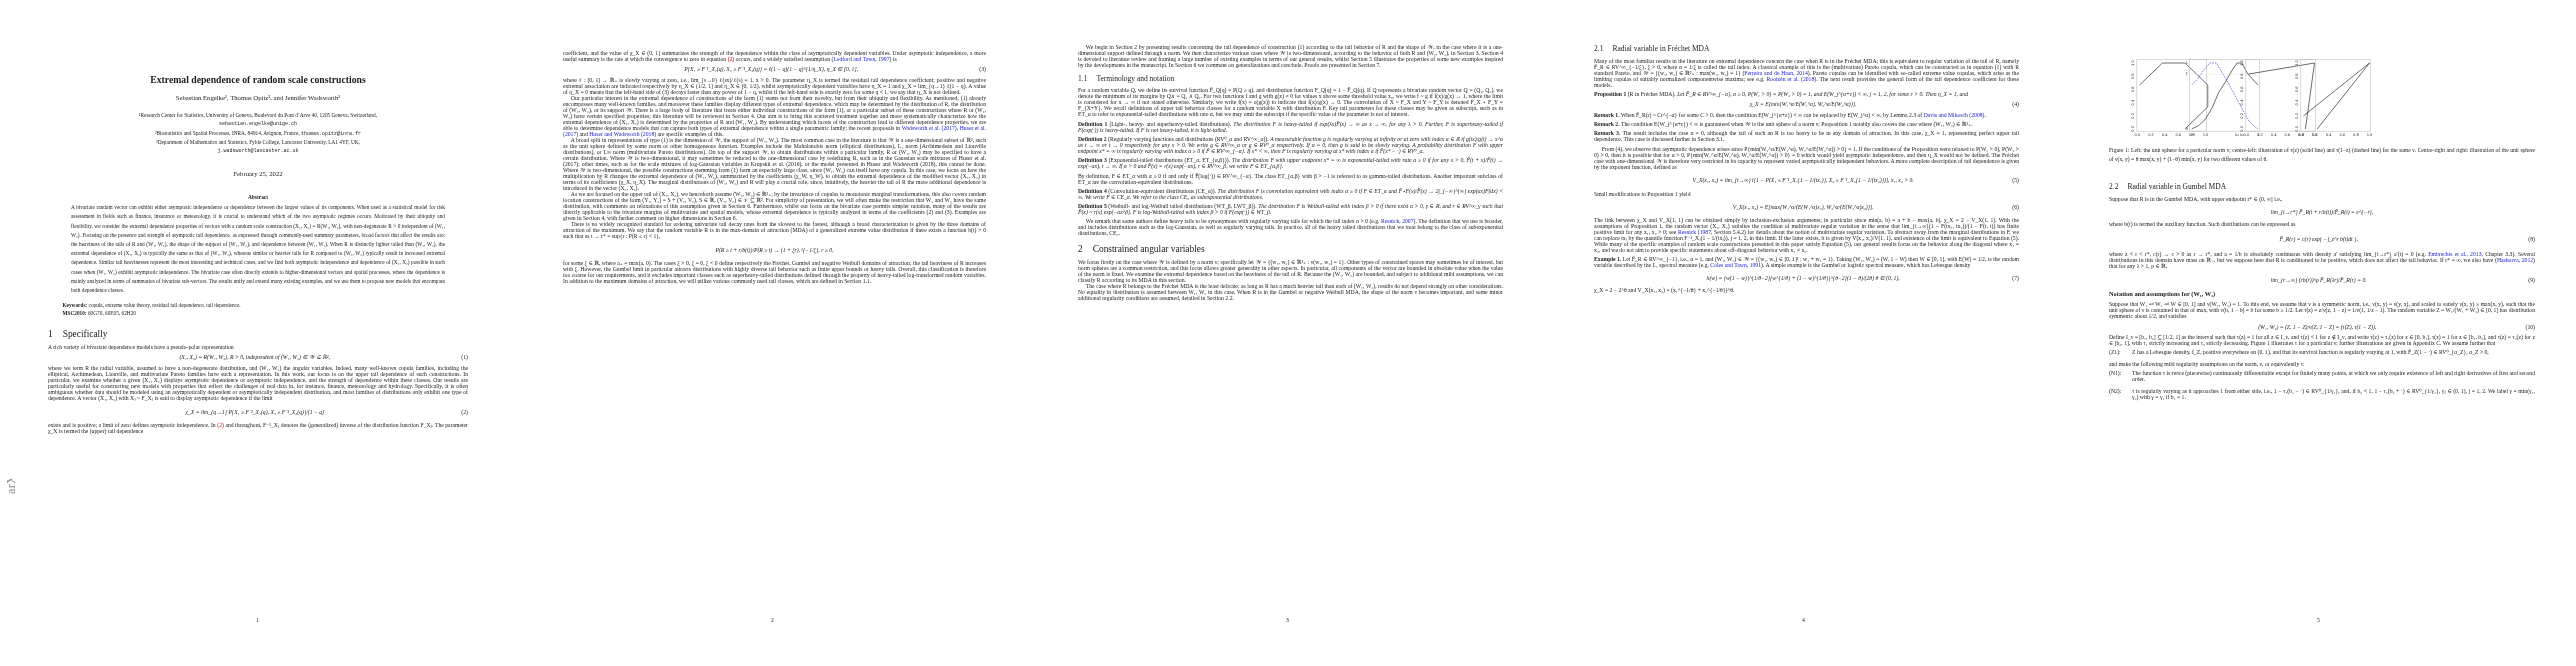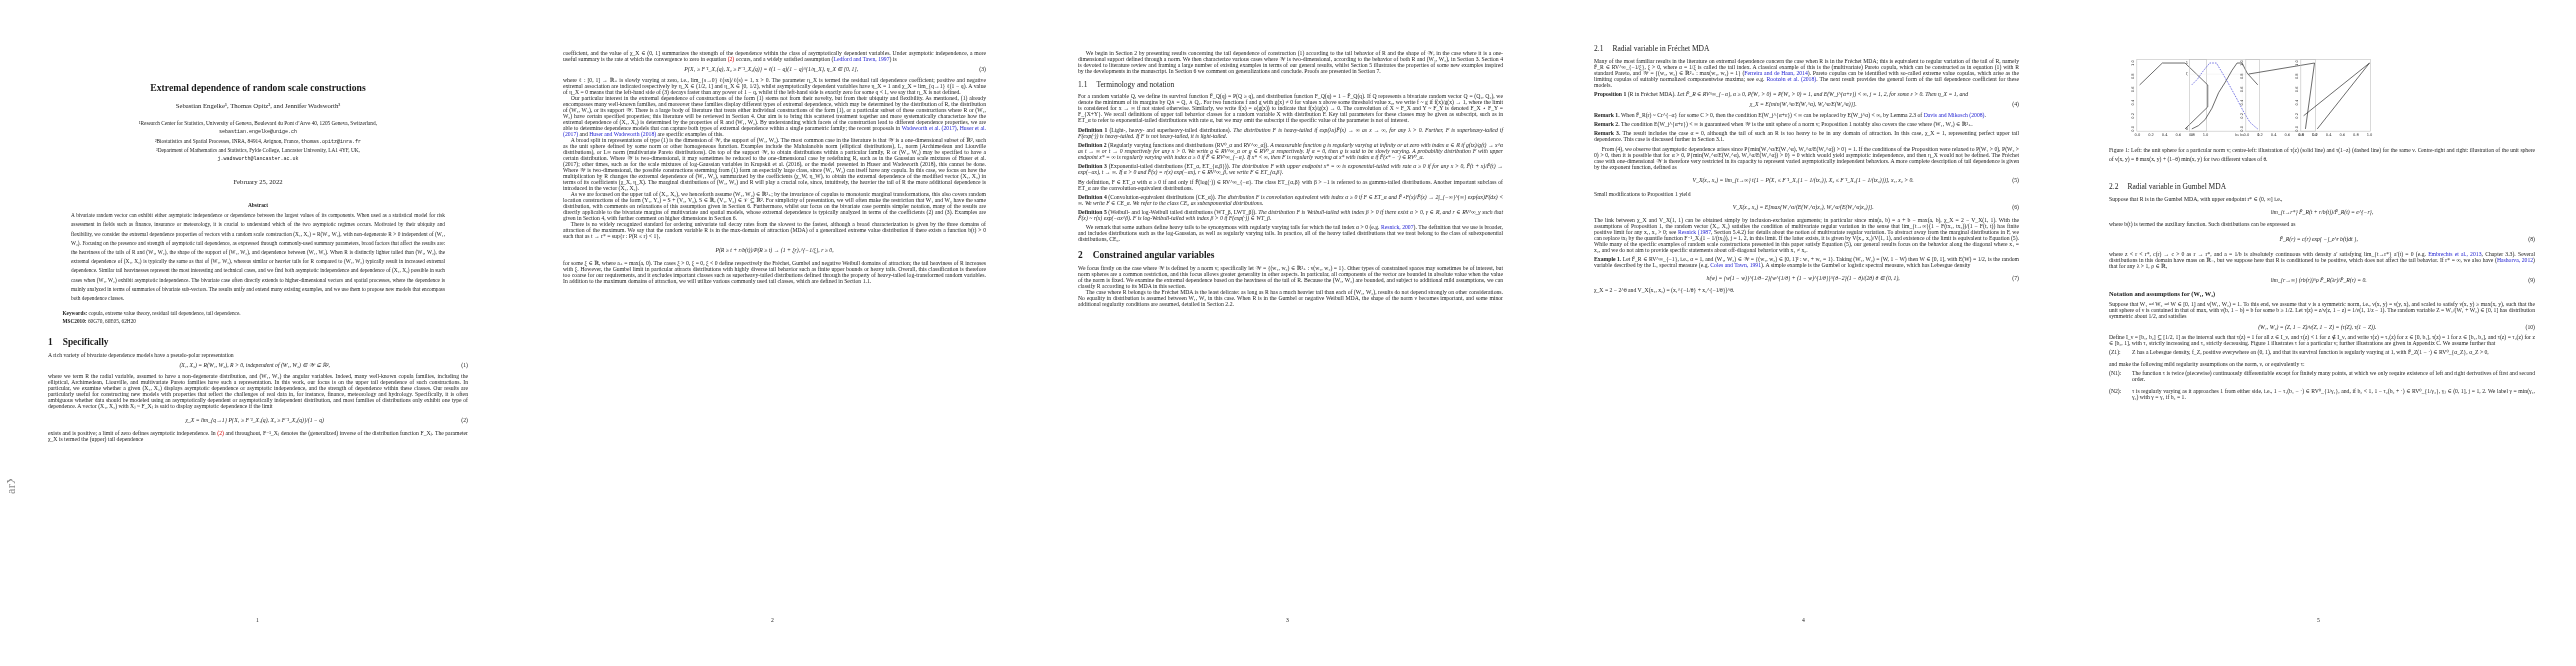--- a/index.html
+++ b/index.html
@@ -8,37 +8,37 @@
   .page { position: absolute; top: 0; width: 515px; height: 479px; background: #fff; }
   .text { position: absolute; font-size: 5.7px; line-height: 6px; text-align: justify;
           font-family: "Liberation Serif", "DejaVu Serif", serif; }
   .text p { margin: 0; text-indent: 0; }
   .text p.ind { text-indent: 7.8px; }
   .gap { height: 3.3px; }
   .eq { display: flex; justify-content: space-between; align-items: center; margin: 4.4px 0 4.4px 0;
         font-family: "Liberation Serif", serif; font-style: italic; font-size: 5.7px; }
   .eq .body { flex: 1; text-align: center; }
   .eq .num { font-style: normal; }
-  .h1 { font-size: 9.4px; font-weight: bold; margin: 10px 0 6.7px 0; font-family: "Liberation Serif", serif; }
+  .h1 { font-size: 9.4px; font-weight: normal; margin: 10px 0 6.7px 0; font-family: "Liberation Serif", serif; }
   .h1 .n { margin-right: 10px; }
   .h2 { font-size: 7.5px; margin: 7.8px 0 5.6px 0; font-family: "Liberation Serif", serif; }
   .h2 .n { margin-right: 9px; }
   .h3 { font-size: 6.4px; font-weight: bold; margin: 5.6px 0 4.4px 0; font-family: "Liberation Serif", serif; }
   .b { font-weight: bold; }
   .i { font-style: italic; }
   .ref { color: #d10000; }
   .cite { color: #1b1bd0; }
   .mono { font-family: "Liberation Mono", "DejaVu Sans Mono", monospace; font-size: 5px; }
   .pnum { position: absolute; top: 617px; width: 100%; text-align: center; font-size: 5.7px;
           font-family: "Liberation Serif", serif; }
   .watermark { position: absolute; left: 4.4px; top: 172px; width: 14.5px; height: 322px;
                color: #8a8a8a; font-family: "Liberation Serif", "DejaVu Serif", serif; font-size: 12.2px; }
   .watermark span { position: absolute; left: 0; top: 0; white-space: nowrap;
                     transform-origin: left top; transform: rotate(-90deg) translate(-322px, 0); letter-spacing: 0.3px; }
-  .title { text-align: center; font-size: 9.7px; margin: 8px; font-family: "Liberation Serif", serif; }
+  .title { text-align: center; font-size: 9.7px; margin: 0; font-family: "Liberation Serif", serif; }
   .authors { text-align: center; font-size: 6.7px; margin-top: 12.2px; font-family: "Liberation Serif", serif; }
   .affil { text-align: center; font-size: 5.3px; line-height: 8.3px; margin-top: 10px; font-family: "Liberation Serif", serif; }
   .date { text-align: center; font-size: 6.7px; margin-top: 15.6px; font-family: "Liberation Serif", serif; }
   .abstract-h { text-align: center; font-weight: bold; font-size: 5.4px; margin-top: 16.7px; margin-bottom: 3.3px; }
   .abstract { font-size: 5.3px; line-height: 9.2px; text-align: justify; margin: 0 23px 0 23px; }
   .abstract-text { text-indent: 7.8px; }
   .kw { font-size: 5.3px; line-height: 8px; margin: 5.6px 0 0 14.5px; }
   .fig { position: absolute; top: 58px; left: 2095px; width: 445px; height: 81px; }
   .panel { position: absolute; top: 0; width: 81px; height: 81px; }
   .panel svg { width: 81px; height: 81px; overflow: visible; }
@@ -105,21 +105,21 @@
     <p class="ind">There is no widely recognized standard for ordering univariate tail decay rates from the slowest to the fastest, although a broad characterization is given by the three domains of attraction of the maximum. We say that the random variable R is in the max-domain of attraction (MDA) of a generalized extreme value distribution if there exists a function b(t) &gt; 0 such that as t → r* = sup{r : P(R ≤ r) &lt; 1},</p>
     <div class="eq" style="margin:7.8px 0">
         <span class="body">P(R ≥ t + r/b(t))/P(R ≥ t) → (1 + ξr)₊^{−1/ξ},       r ≥ 0,</span>
       </div>
     <p>for some ξ ∈ ℝ, where a₊ = max(a, 0). The cases ξ &gt; 0, ξ = 0, ξ &lt; 0 define respectively the Fréchet, Gumbel and negative Weibull domains of attraction; the tail heaviness of R increases with ξ. However, the Gumbel limit in particular attracts distributions with highly diverse tail behavior such as finite upper bounds or heavy tails. Overall, this classification is therefore too coarse for our requirements, and it excludes important classes such as superheavy-tailed distributions defined through the property of heavy-tailed log-transformed random variables. In addition to the maximum domains of attraction, we will utilize various commonly used tail classes, which are defined in Section 1.1.</p>
   </div>
   <div class="pnum">2</div>
 </div>
 
 <div class="page" style="left:1030px">
-  <div class="text" style="left:48px; top:50px; width:425px;">
+  <div class="text" style="left:48px; top:44px; width:425px;">
     <p class="ind">We begin in Section 2 by presenting results concerning the tail dependence of construction (1) according to the tail behavior of R and the shape of 𝒲, in the case where it is a one-dimensional support defined through a norm. We then characterize various cases where 𝒲 is two-dimensional, according to the behavior of both R and (W₁, W₂), in Section 3. Section 4 is devoted to literature review and framing a large number of existing examples in terms of our general results, whilst Section 5 illustrates the properties of some new examples inspired by the developments in the manuscript. In Section 6 we comment on generalizations and conclude. Proofs are presented in Section 7.</p>
     <div class="h2"><span class="n">1.1</span><span>Terminology and notation</span></div>
     <p>For a random variable Q, we define its survival function F̄_Q(q) = P(Q ≥ q), and distribution function F_Q(q) = 1 − F̄_Q(q). If Q represents a bivariate random vector Q = (Q₁, Q₂), we denote the minimum of its margins by Q∧ = Q₁ ∧ Q₂. For two functions f and g with g(x) ≠ 0 for values x above some threshold value x₀, we write f ~ g if f(x)/g(x) → 1, where the limit is considered for x → ∞ if not stated otherwise. Similarly, we write f(x) = o(g(x)) to indicate that f(x)/g(x) → 0. The convolution of X ~ F_X and Y ~ F_Y is denoted F_X ⋆ F_Y = F_{X+Y}. We recall definitions of upper tail behavior classes for a random variable X with distribution F. Key tail parameters for these classes may be given as subscript, such as in ET_α to refer to exponential-tailed distributions with rate α, but we may omit the subscript if the specific value of the parameter is not of interest.</p>
     <div class="gap"></div>
     <p><span class="b">Definition 1</span> <span>(Light-, heavy- and superheavy-tailed distributions).</span> <span class="i">The distribution F is heavy-tailed if exp(λx)F̄(x) → ∞ as x → ∞, for any λ &gt; 0. Further, F is superheavy-tailed if F(exp(·)) is heavy-tailed. If F is not heavy-tailed, it is light-tailed.</span></p>
     <div class="gap"></div>
     <p><span class="b">Definition 2</span> <span>(Regularly varying functions and distributions (RV⁰_α and RV^∞_α)).</span> <span class="i">A measurable function g is regularly varying at infinity or at zero with index α ∈ ℝ if g(tx)/g(t) → x^α as t → ∞ or t → 0 respectively for any x &gt; 0. We write g ∈ RV^∞_α or g ∈ RV⁰_α respectively. If α = 0, then g is said to be slowly varying. A probability distribution F with upper endpoint x* = ∞ is regularly varying with index α ≥ 0 if F̄ ∈ RV^∞_{−α}. If x* &lt; ∞, then F is regularly varying at x* with index α if F̄(x* − ·) ∈ RV⁰_α.</span></p>
     <div class="gap"></div>
     <p><span class="b">Definition 3</span> <span>(Exponential-tailed distributions (ET_α, ET_{α,β})).</span> <span class="i">The distribution F with upper endpoint x* = ∞ is exponential-tailed with rate α ≥ 0 if for any x &gt; 0, F̄(t + x)/F̄(t) → exp(−αx), t → ∞. If α &gt; 0 and F̄(x) = r(x) exp(−αx), r ∈ RV^∞_β, we write F ∈ ET_{α,β}.</span></p>
     <div class="gap"></div>

